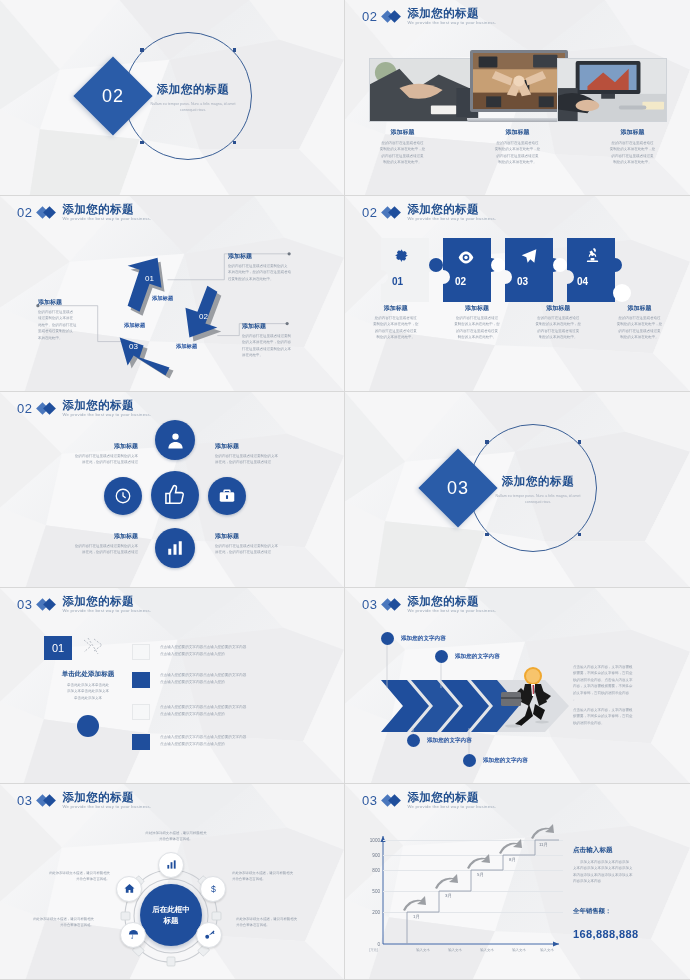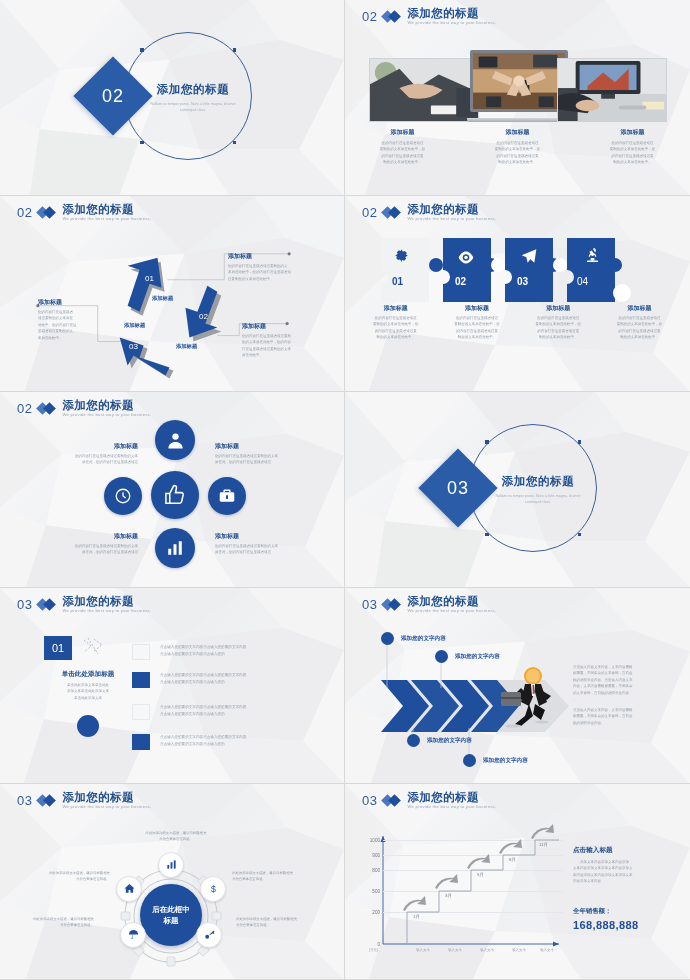--- a/index.html
+++ b/index.html
@@ -122,21 +122,21 @@
 
   
   .chart{ position:absolute; left:38px; top:50px; width:180px; height:110px; }
   .ytick{ position:absolute; right:100%; margin-right:3px; font-size:4.6px; color:#6d7788; transform:translateY(-50%); }
   .gline{ position:absolute; left:0; height:1px; background:#e3e6ea; width:100%; }
   .xlabel{ position:absolute; top:100%; margin-top:4px; font-size:3.4px; color:#8e98a6; transform:translateX(-50%); }
   .unit{ position:absolute; left:-14px; top:104%; font-size:3.4px; color:#9aa3b0; }
   .rpanel{ position:absolute; left:228px; top:62px; width:98px; }
   .rpanel h4{ font-size:6.6px; color:#23508f; font-weight:700; margin-bottom:4px; }
   .rpanel .sum{ font-size:6.4px; color:#23508f; font-weight:700; margin-top:22px; }
-  .rpanel .big{ font-size:11px; color:#1f4e9c; font-weight:700; letter-spacing:.4px; margin-top:3px; }
+  .rpanel .big{ font-size:11px; color:#1f4e9c; font-weight:700; letter-spacing:.4px; margin-top:12px; }
 </style>
 </head>
 <body>
 
 <div class="deck">
 
   <div class="slide">
     <div class="bg">
       <svg viewBox="0 0 345 196" preserveAspectRatio="none">
         <polygon points="0,0 120,0 60,70" fill="#f6f6f7"></polygon>
@@ -463,21 +463,21 @@
         <span style="position:absolute;left:136px;top:38px;font-size:10px;color:#fff;font-weight:700">03</span>
 
         <span style="position:absolute;left:204px;top:9px">
           <svg width="15" height="17" viewBox="0 0 24 26" fill="#fff">
             <path d="M14 1a4 4 0 0 1 2 7l-3-5zM11 5l4 7-4 2-4-7z"></path>
             <path d="M6 15c0-4 3-6 6-6s6 2 6 6h-2a4 4 0 0 0-8 0z"></path>
             <rect x="3" y="21" width="18" height="2.4" rx="1"></rect>
             <rect x="9" y="17" width="6" height="4"></rect>
           </svg>
         </span>
-        <span style="position:absolute;left:196px;top:38px;font-size:10px;color:#fff;font-weight:400">04</span>
+        <span style="position:absolute;left:196px;top:38px;font-size:10px;color:#fff;font-weight:700">04</span>
       </div>
 
       <div class="pzcaps">
         <div>
           <div class="ctitle">添加标题</div>
           <div class="btxt">
             <div>您的内容打在这里或者通过</div>
             <div>复制您的文本后在此框中，您</div>
             <div>的内容打在这里或者通过复</div>
             <div>制您的文本后在此框中。</div>

